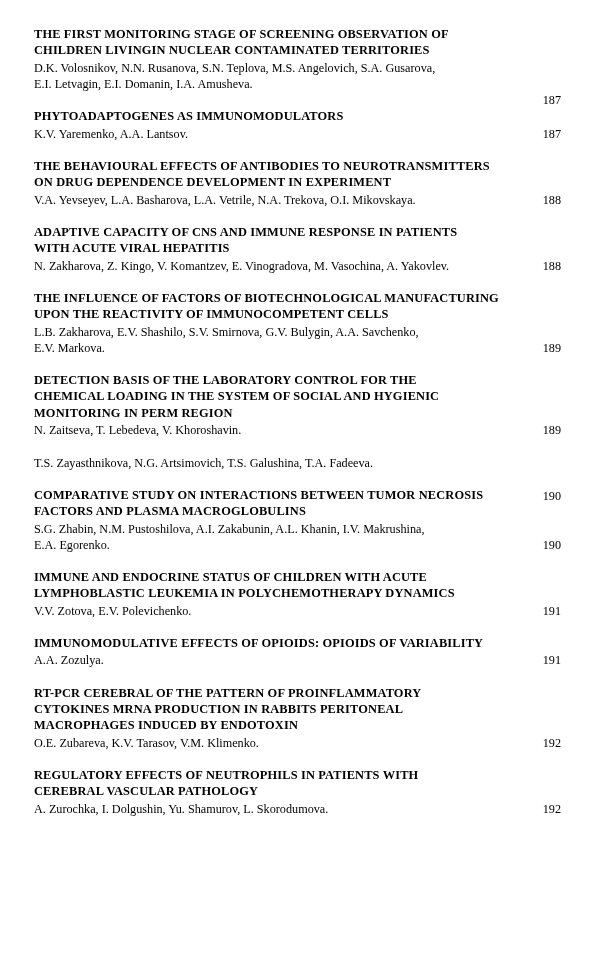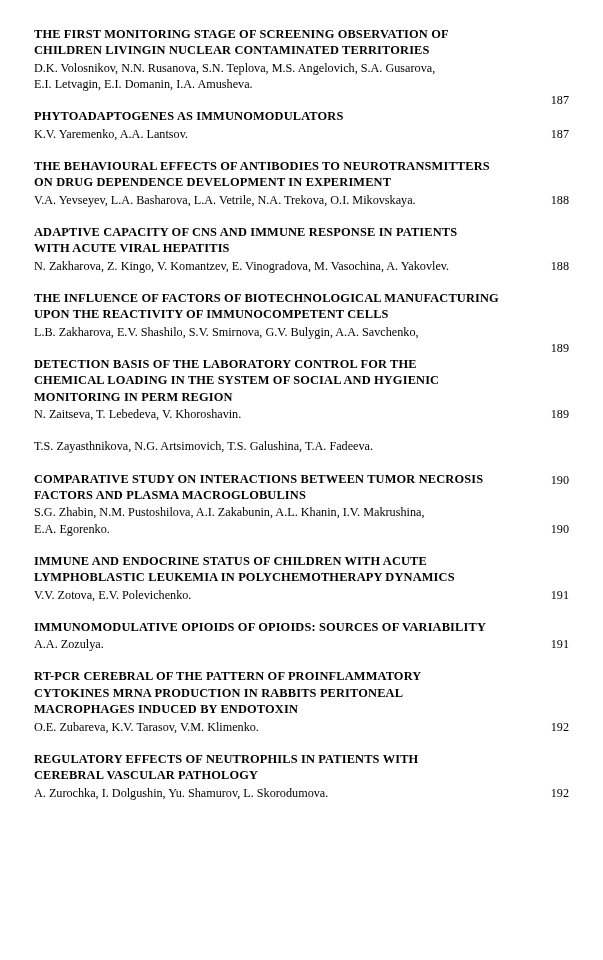--- a/index.html
+++ b/index.html
@@ -51,21 +51,21 @@
     line-height: 16.2px;
     margin: 1px 0 0 0;
     padding-right: 70px;
   }
   .authors .line {
     display: block;
     white-space: nowrap;
   }
   .page-num {
     position: absolute;
-    right: 0;
+    right: 8px;
     font-family: "Liberation Serif", serif;
     font-size: 12.2px;
     line-height: 16.2px;
     text-align: right;
     width: 36px;
   }
 </style>
 </head>
 <body>
 
@@ -111,20 +111,21 @@
         </div>
         <div class="page-num" style="top: 33.8px;">188</div>
       </div>
       <div class="entry">
         <div class="title">
           <span class="line">THE INFLUENCE OF FACTORS OF BIOTECHNOLOGICAL MANUFACTURING</span>
           <span class="line">UPON THE REACTIVITY OF IMMUNOCOMPETENT CELLS</span>
         </div>
         <div class="authors">
           <span class="line">L.B. Zakharova, E.V. Shashilo, S.V. Smirnova, G.V. Bulygin, A.A. Savchenko,</span>
+          <span class="line">E.V. Markova.</span>
         </div>
         <div class="page-num" style="top: 50.1px;">189</div>
       </div>
       <div class="entry">
         <div class="title">
           <span class="line">DETECTION BASIS OF THE LABORATORY CONTROL FOR THE</span>
           <span class="line">CHEMICAL LOADING IN THE SYSTEM OF SOCIAL AND HYGIENIC</span>
           <span class="line">MONITORING IN PERM REGION</span>
         </div>
         <div class="authors">
@@ -154,21 +155,21 @@
           <span class="line">IMMUNE AND ENDOCRINE STATUS OF CHILDREN WITH ACUTE</span>
           <span class="line">LYMPHOBLASTIC LEUKEMIA IN POLYCHEMOTHERAPY DYNAMICS</span>
         </div>
         <div class="authors">
           <span class="line">V.V. Zotova, E.V. Polevichenko.</span>
         </div>
         <div class="page-num" style="top: 33.8px;">191</div>
       </div>
       <div class="entry">
         <div class="title">
-          <span class="line">IMMUNOMODULATIVE OPIOIDS OF OPIOIDS: SOURCES OF VARIABILITY</span>
+          <span class="line">IMMUNOMODULATIVE EFFECTS OF OPIOIDS: OPIOIDS OF VARIABILITY</span>
         </div>
         <div class="authors">
           <span class="line">A.A. Zozulya.</span>
         </div>
         <div class="page-num" style="top: 17.4px;">191</div>
       </div>
       <div class="entry">
         <div class="title">
           <span class="line">RT-PCR CEREBRAL OF THE PATTERN OF PROINFLAMMATORY</span>
           <span class="line">CYTOKINES MRNA PRODUCTION IN RABBITS PERITONEAL</span>

